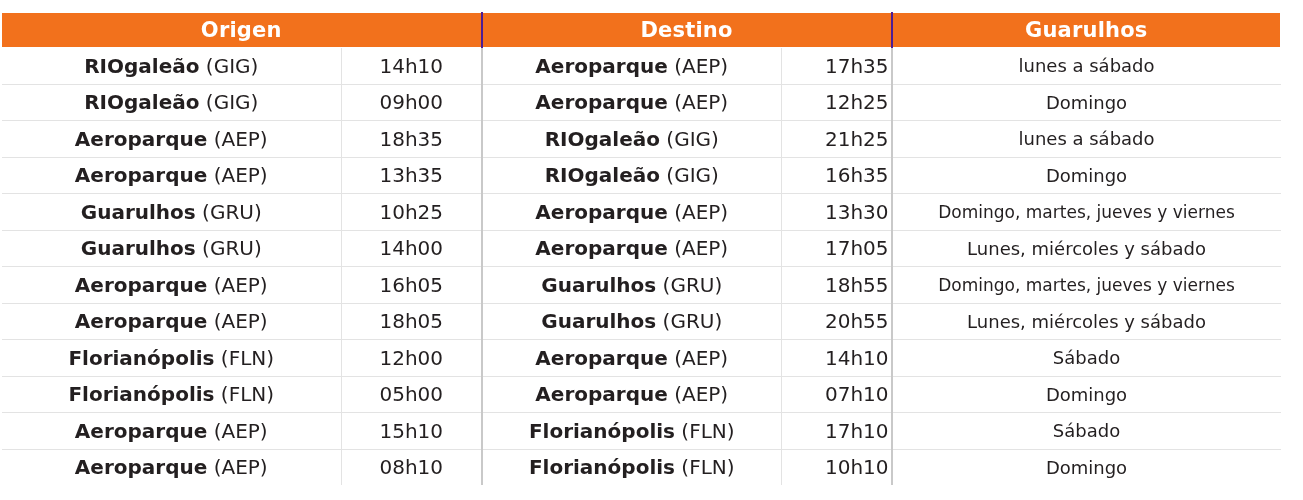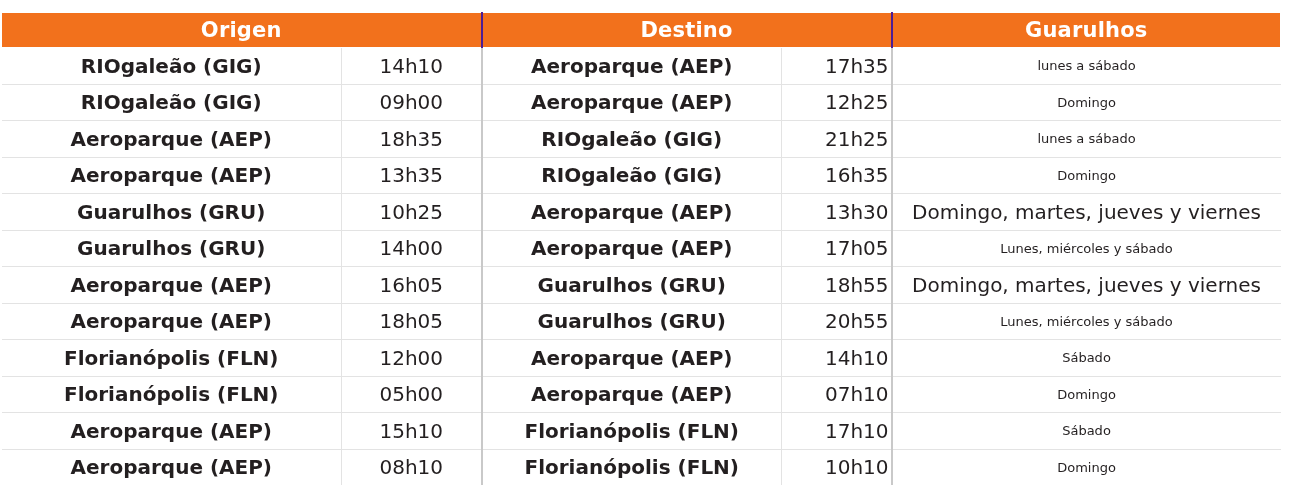--- a/index.html
+++ b/index.html
@@ -68,27 +68,27 @@
   }
   tbody td.dtime {
     border-right: 2px solid #c9c9c9;
     text-align: right;
   }
   .place {
     font-weight: bold;
     margin-top: 14px;
   }
   .code {
-    font-weight: bold;
+    font-weight: normal;
   }
   td.freq {
-    font-size: 13px;
+    font-size: 18px;
   }
   td.freq.small {
-    font-size: 20px;
+    font-size: 17px;
   }
 </style>
 </head>
 <body>
 
 <div class="sheet">
   <table class="flights">
     <colgroup>
       <col class="c-origin">
       <col class="c-otime">

